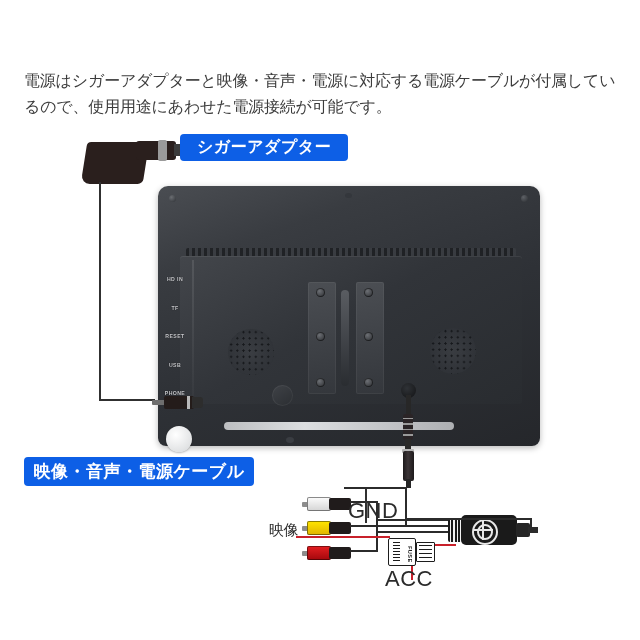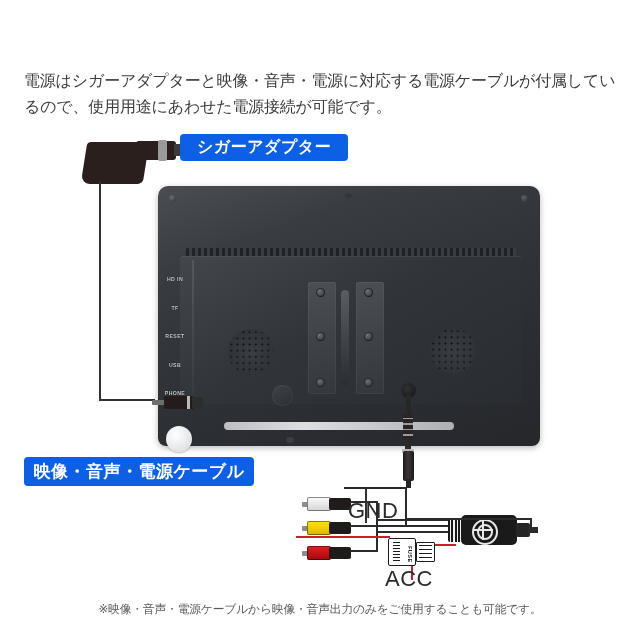--- a/index.html
+++ b/index.html
@@ -323,20 +323,21 @@
     <div class="stem"></div>
     <div class="grip"></div>
     <div class="mid"></div>
     <div class="collar"></div>
     <div class="barrel"></div>
     <div class="exit"></div>
   </div>
 
   <div class="pill" id="pill-avcable">映像・音声・電源ケーブル</div>
 
+  <div class="rca-label" id="lab-video">映像</div>
 
   <div class="rca" id="rca-white">
     <div class="pin"></div>
     <div class="shell"></div>
     <div class="boot"></div>
   </div>
   <div class="rca" id="rca-yellow">
     <div class="pin"></div>
     <div class="shell"></div>
     <div class="boot"></div>
@@ -379,15 +380,14 @@
     <div class="neck"></div>
     <div class="tail"></div>
   </div>
 
   <div class="wire" style="left:530px;top:518px;width:2.4px;height:14px;"></div>
   <div class="wire" style="left:405px;top:518px;width:127px;height:2.4px;"></div>
 
   <div class="tech-label" id="lab-gnd">GND</div>
   <div class="tech-label" id="lab-acc">ACC</div>
 
-  <div class="footer">※映像・音声・電源ケーブルから映像・音声出力のみをご使用することも可能です。</div>
 
 </div>
 
 </body></html>

